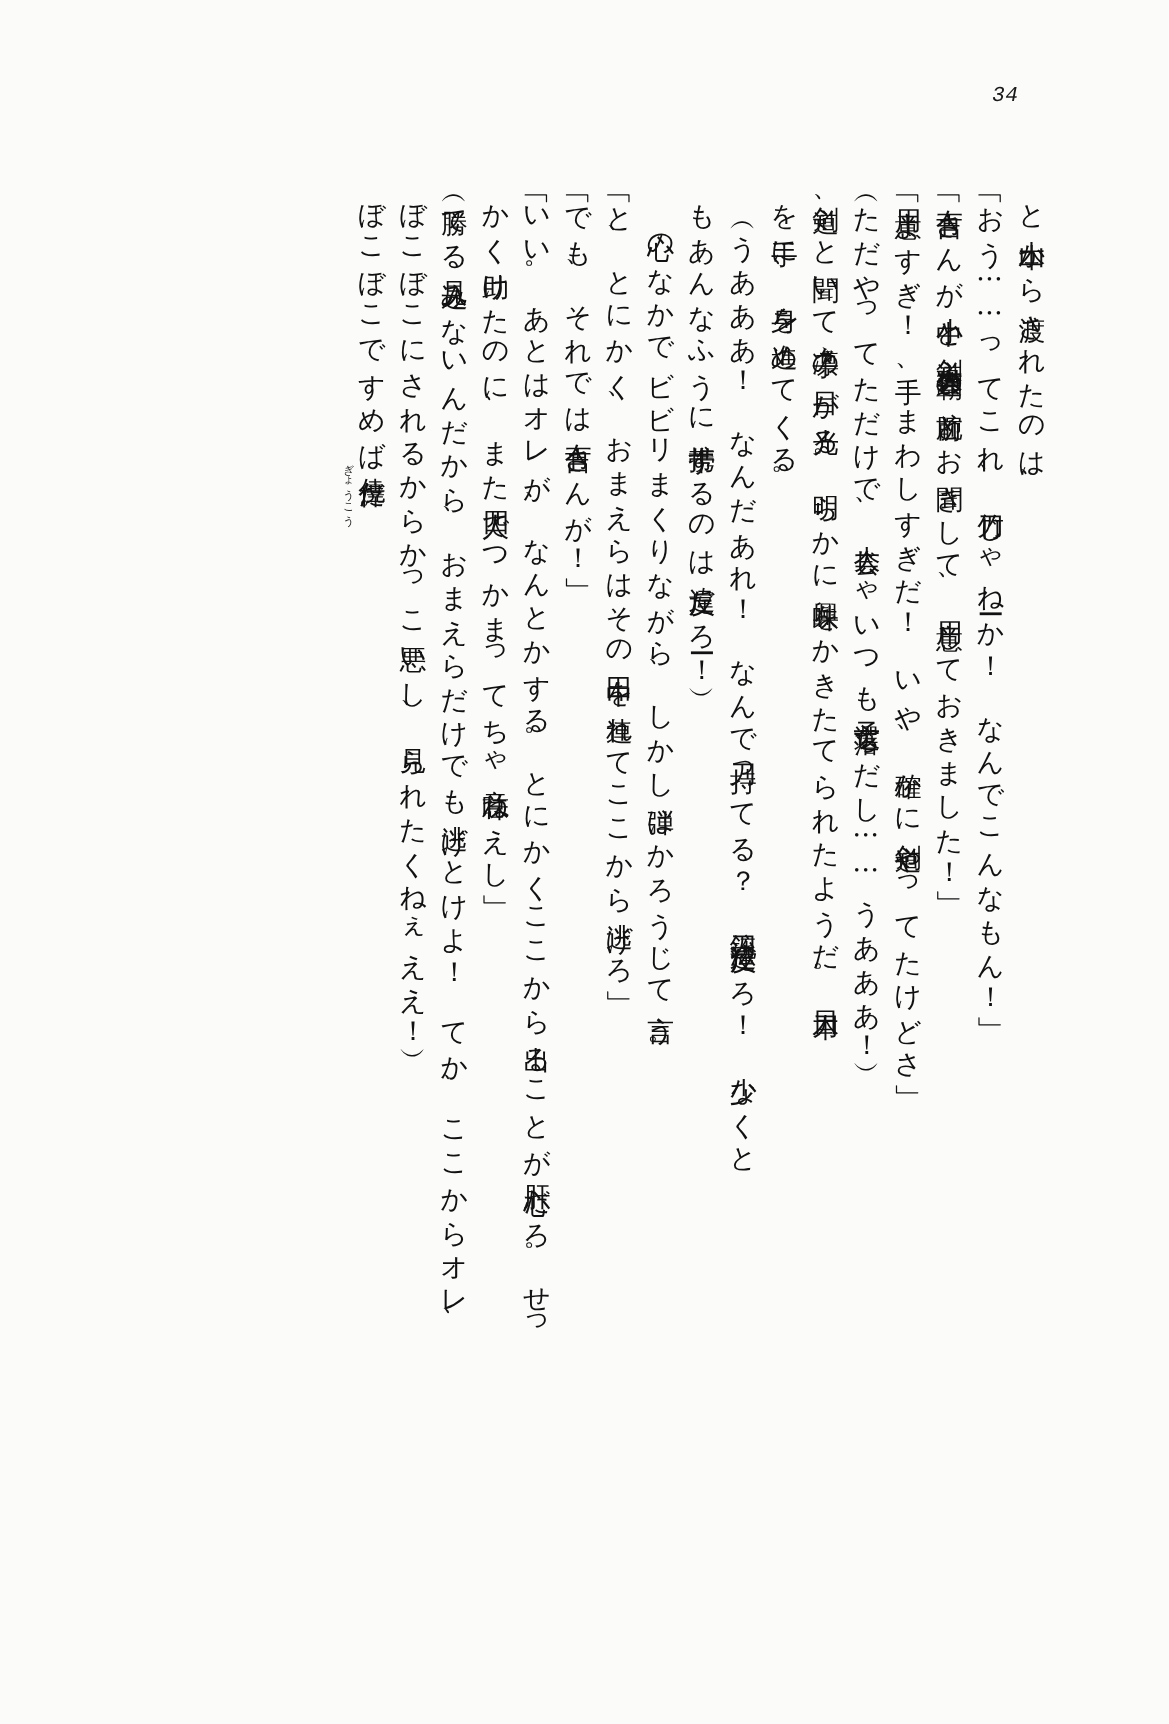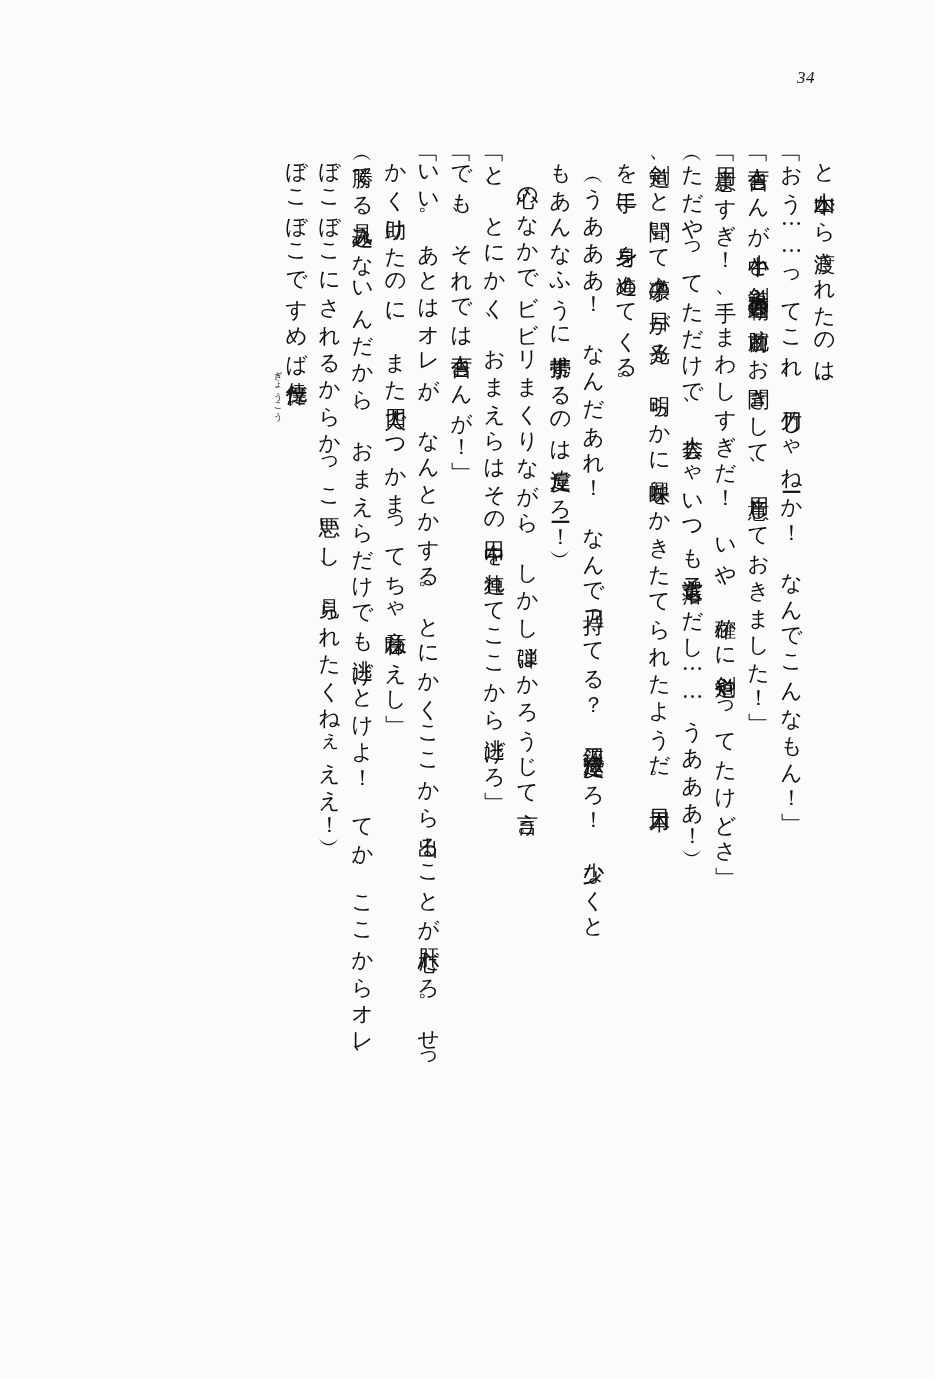--- a/index.html
+++ b/index.html
@@ -21,21 +21,21 @@
     inset: 0;
     background: #fbfbfa;
   }
 
   
   .page-number {
     position: absolute;
     top: 68px;
     right: 120px;
     font-size: 17px;
-    font-family: Liberation Serif, serif;
+    font-family: Liberation Mono, monospace;
     font-style: italic;
     color: #1a1a1a;
     letter-spacing: 0.5px;
   }
 
   
   .text-block {
     position: absolute;
     top: 148px;
     right: 100px;

